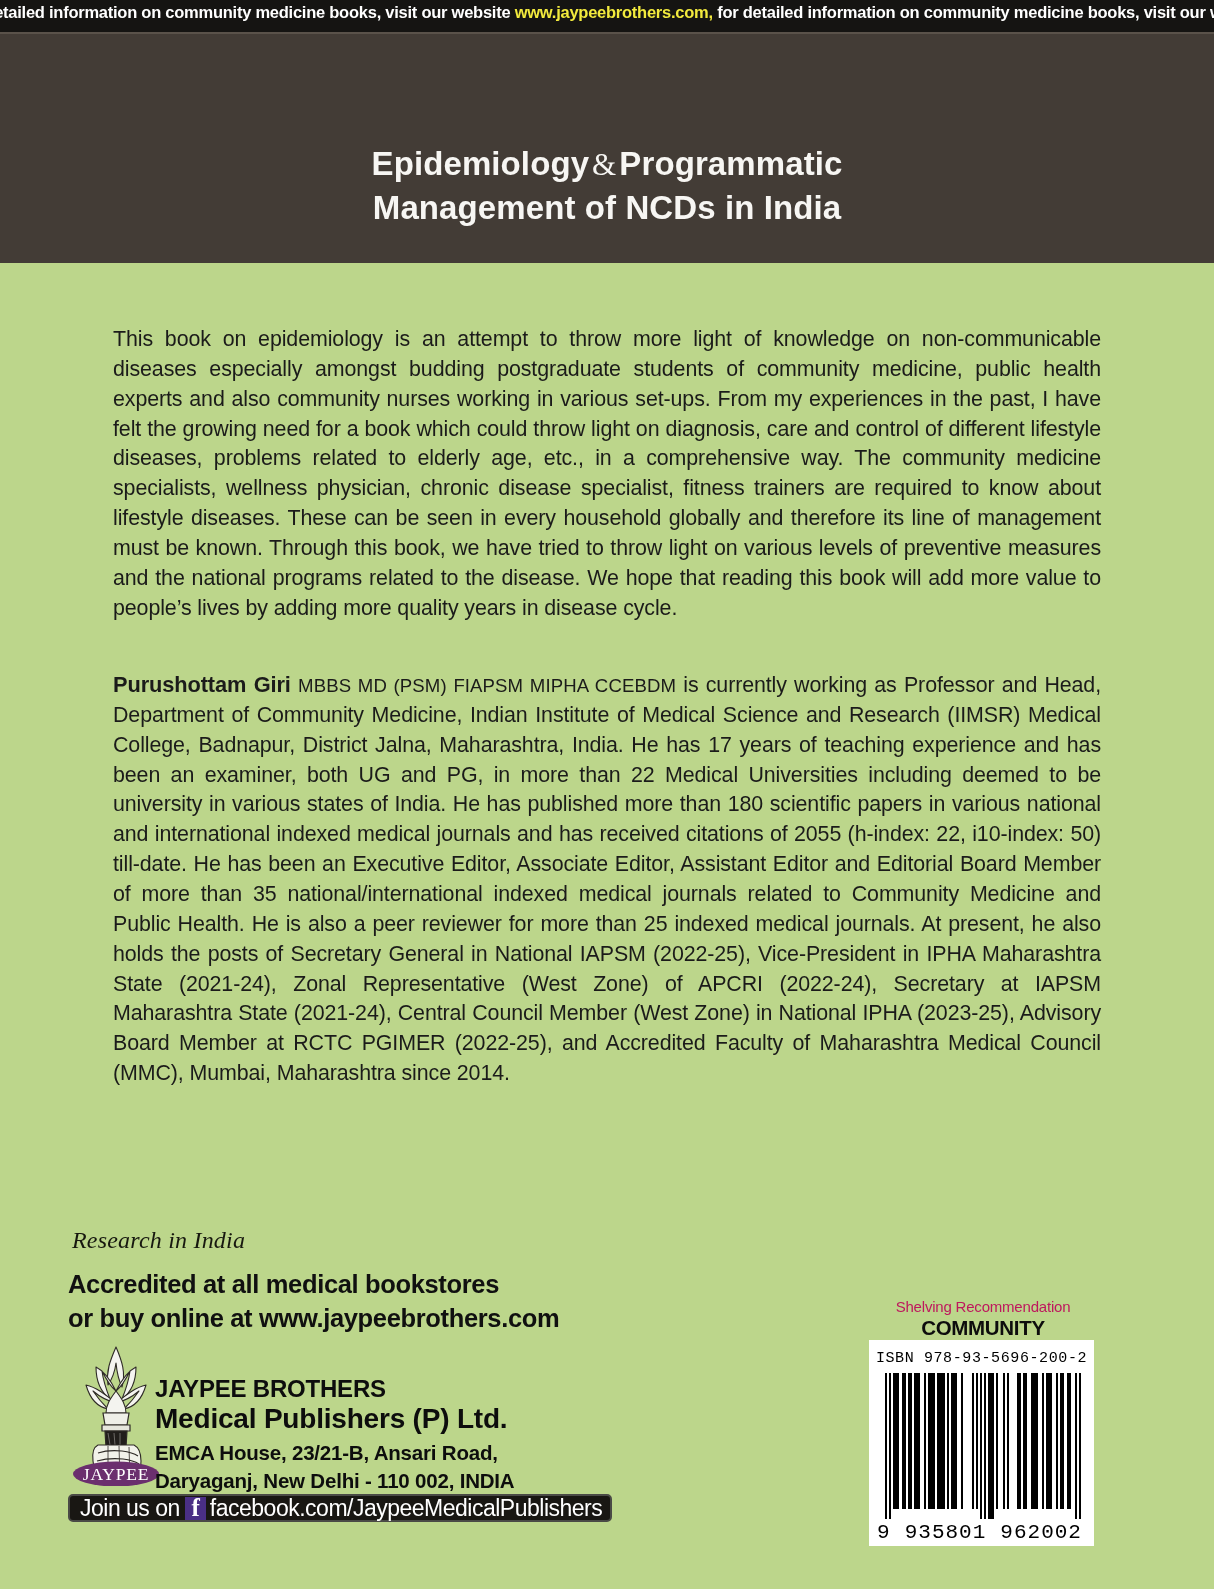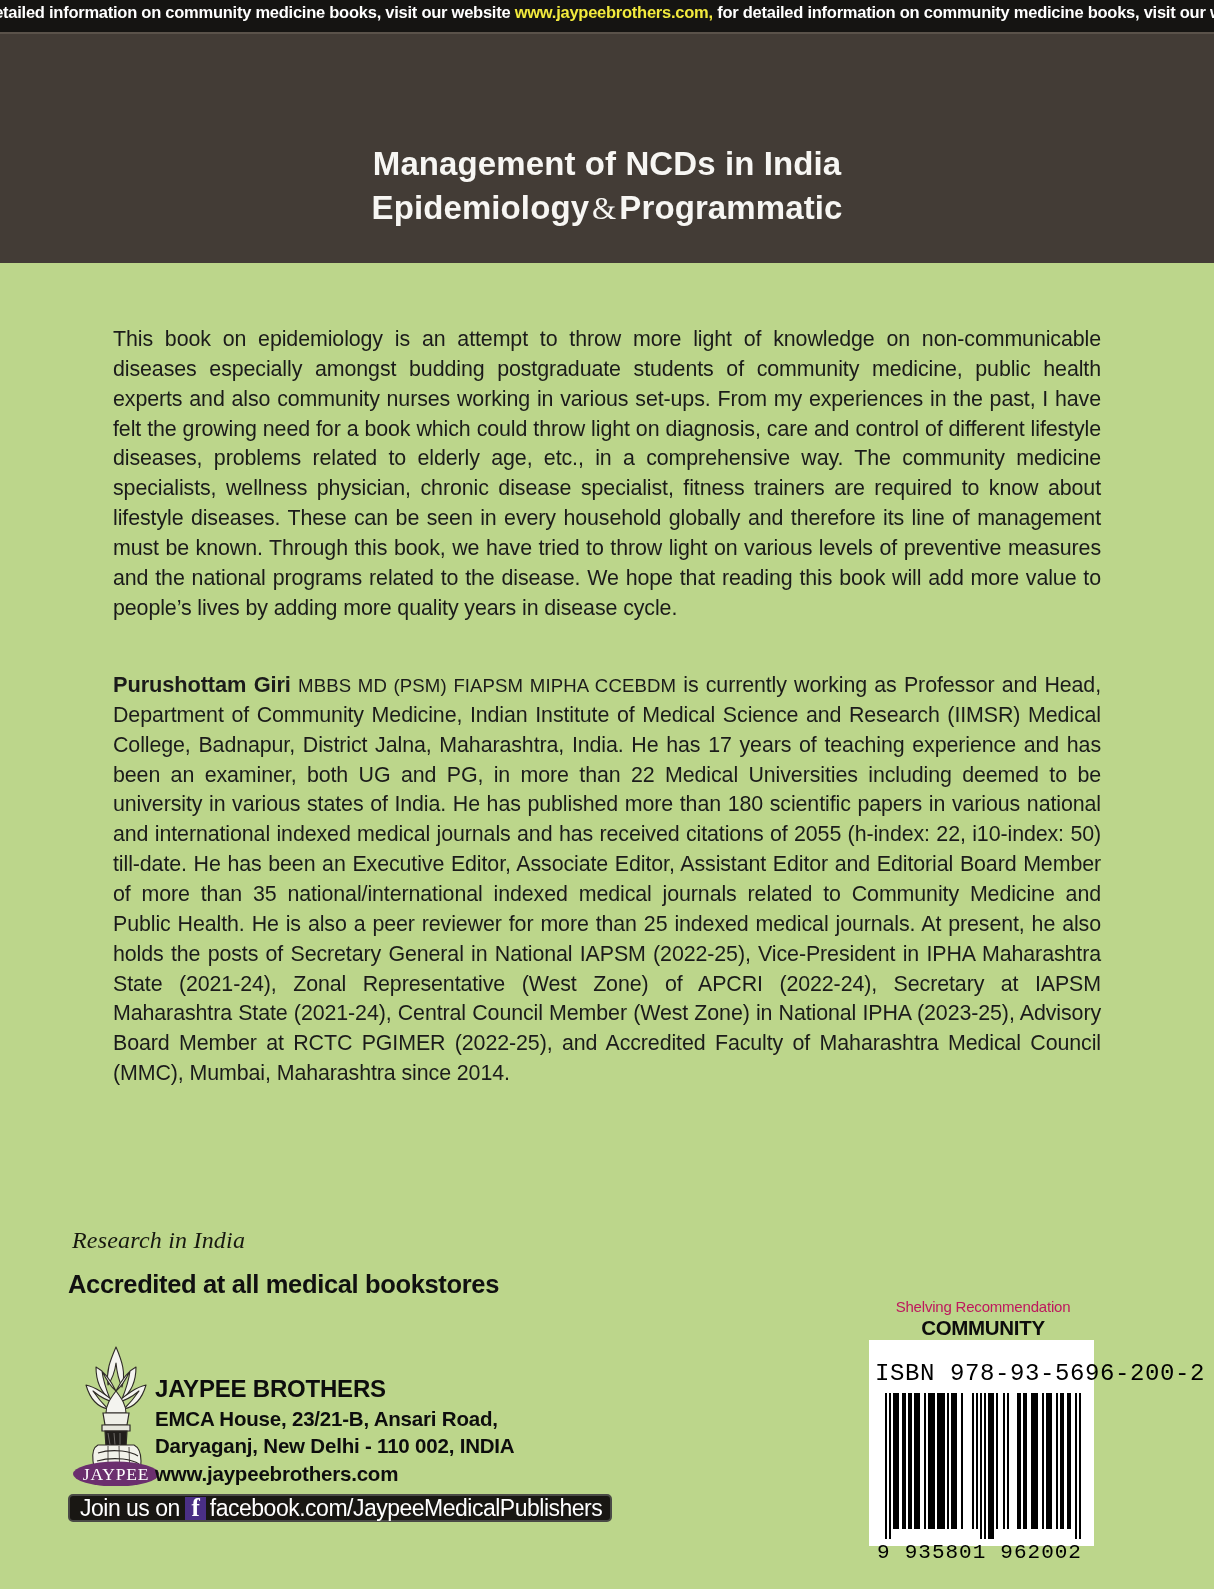--- a/index.html
+++ b/index.html
@@ -251,24 +251,24 @@
     left: 869px;
     top: 1077px;
     width: 225px;
     height: 206px;
     background: #ffffff;
     padding: 4px 6px 4px 6px;
   }
   .isbn-text {
     text-align: center;
     font-family: "Liberation Mono", monospace;
-    font-size: 24px;
+    font-size: 15px;
     letter-spacing: 0.6px;
     color: #000;
-    margin-top: 16px;
+    margin-top: 6px;
     white-space: nowrap;
   }
   .bars {
     position: relative;
     height: 136px;
     margin: 6px 10px 0 10px;
   }
   .bars i {
     position: absolute;
     top: 0;
@@ -292,35 +292,36 @@
 <body>
 
 <div class="page">
 
   <div class="top-strip">
     <div class="top-strip-inner"><span>or detailed information on community medicine books, visit our website </span><span class="hl">www.jaypeebrothers.com,</span><span> for detailed information on community medicine books, visit our webs</span></div>
   </div>
 
   <div class="header">
     <div class="title-block">
+      <span class="title-line"><span>Epidemiology</span><span class="amp">&amp;</span><span>Programmatic</span></span>
       <span class="title-line">Management of NCDs in India</span>
-      <span class="title-line"><span>Epidemiology</span><span class="amp">&amp;</span><span>Programmatic</span></span>
     </div>
   </div>
 
   <div class="body-area">
 
     <p class="blurb">This book on epidemiology is an attempt to throw more light of knowledge on non-communicable diseases especially amongst budding postgraduate students of community medicine, public health experts and also community nurses working in various set-ups. From my experiences in the past, I have felt the growing need for a book which could throw light on diagnosis, care and control of different lifestyle diseases, problems related to elderly age, etc., in a comprehensive way. The community medicine specialists, wellness physician, chronic disease specialist, fitness trainers are required to know about lifestyle diseases. These can be seen in every household globally and therefore its line of management must be known. Through this book, we have tried to throw light on various levels of preventive measures and the national programs related to the disease. We hope that reading this book will add more value to people’s lives by adding more quality years in disease cycle.</p>
 
     <p class="bio"><span class="author-name">Purushottam Giri</span> <span class="degrees">MBBS MD (PSM) FIAPSM MIPHA CCEBDM</span><span> is currently working as Professor and Head, Department of Community Medicine, Indian Institute of Medical Science and Research (IIMSR) Medical College, Badnapur, District Jalna, Maharashtra, India. He has 17 years of teaching experience and has been an examiner, both UG and PG, in more than 22 Medical Universities including deemed to be university in various states of India. He has published more than 180 scientific papers in various national and international indexed medical journals and has received citations of 2055 (h-index: 22, i10-index: 50) till-date. He has been an Executive Editor, Associate Editor, Assistant Editor and Editorial Board Member of more than 35 national/international indexed medical journals related to Community Medicine and Public Health. He is also a peer reviewer for more than 25 indexed medical journals. At present, he also holds the posts of Secretary General in National IAPSM (2022-25), Vice-President in IPHA Maharashtra State (2021-24), Zonal Representative (West Zone) of APCRI (2022-24), Secretary at IAPSM Maharashtra State (2021-24), Central Council Member (West Zone) in National IPHA (2023-25), Advisory Board Member at RCTC PGIMER (2022-25), and Accredited Faculty of Maharashtra Medical Council (MMC), Mumbai, Maharashtra since 2014.</span></p>
 
     <div class="printed-in">Research in India</div>
 
     <div class="avail">
       <div>Accredited at all medical bookstores</div>
+      <div>or buy online at www.jaypeebrothers.com</div>
     </div>
 
     <div class="logo">
       <svg width="88" height="145" viewBox="0 0 88 145" xmlns="http://www.w3.org/2000/svg">
         <g fill="#f4f4ef" stroke="#2e2a26" stroke-width="1.1" stroke-linejoin="round">
 
           <path d="M44 6 C38 20 34 30 36 44 C40 38 43 30 44 22 C45 32 47 40 50 46 C54 32 50 20 44 6 Z"></path>
           <path d="M24 26 C24 42 30 52 38 58 C34 48 31 38 30 30 C34 38 39 46 44 50 C38 38 32 30 24 26 Z"></path>
           <path d="M64 26 C56 30 50 38 44 50 C49 46 54 38 58 30 C57 38 54 48 50 58 C58 52 64 42 64 26 Z"></path>
           <path d="M14 44 C18 58 26 66 36 68 C30 62 25 56 21 50 C28 56 36 60 44 62 C34 54 24 46 14 44 Z"></path>
@@ -345,20 +346,21 @@
 
         <g>
           <ellipse cx="44" cy="133" rx="43" ry="12.5" fill="#6b2f6e"></ellipse>
           <text x="44" y="139" text-anchor="middle" fill="#ffffff" font-family="Liberation Serif, serif" font-size="17.5" letter-spacing="0.8">JAYPEE</text>
         </g>
       </svg>
     </div>
 
     <div class="pub-block">
       <div class="pub-name">JAYPEE BROTHERS</div>
+      <div class="pub-sub">Medical Publishers (P) Ltd.</div>
       <div class="pub-addr">
         <div>EMCA House, 23/21-B, Ansari Road,</div>
         <div>Daryaganj, New Delhi - 110 002, INDIA</div>
         <div>www.jaypeebrothers.com</div>
       </div>
     </div>
 
     <div class="fb-bar">
       <span>Join us on</span>
       <span class="fb-glyph">f</span>

